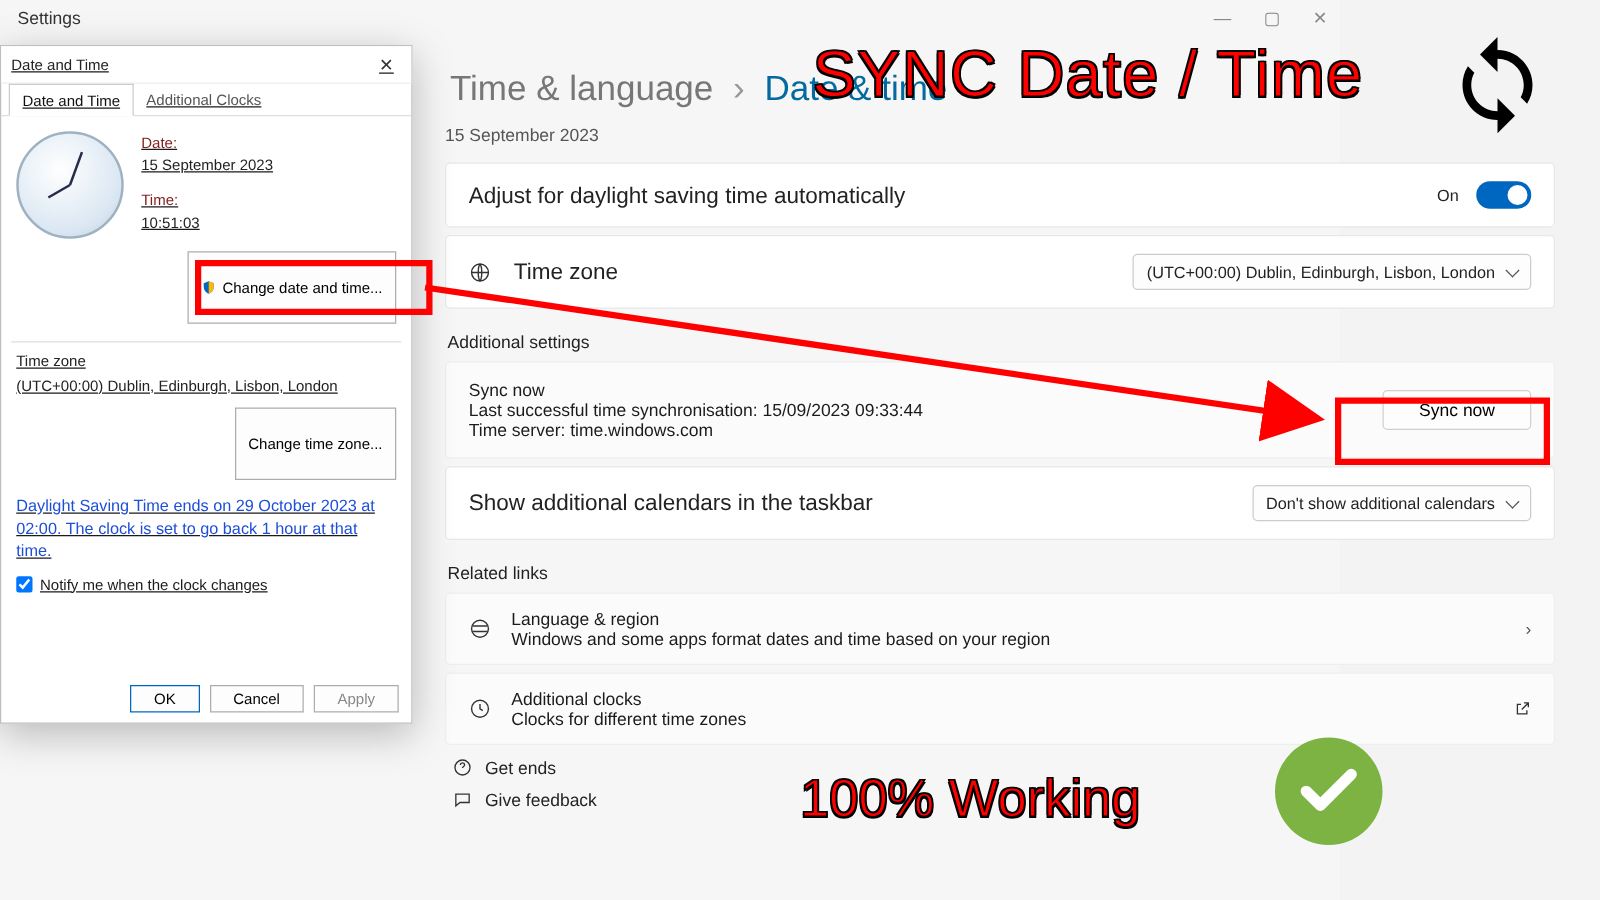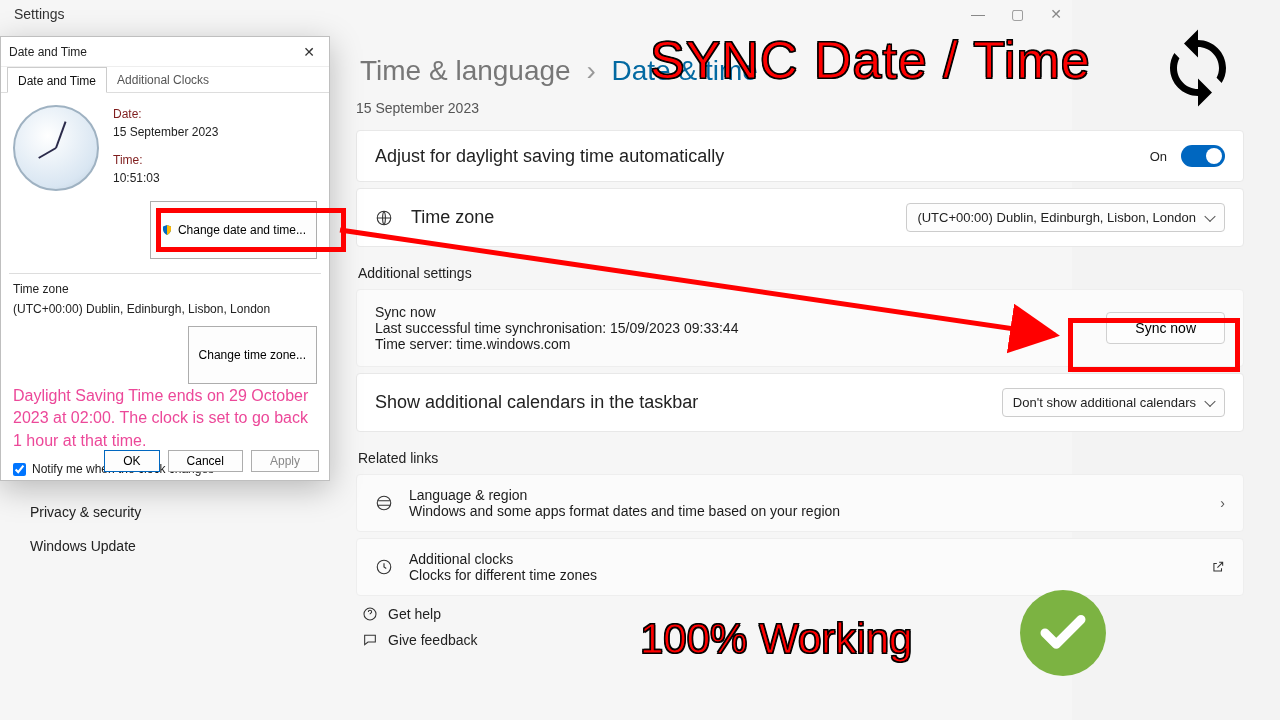--- a/index.html
+++ b/index.html
@@ -38,21 +38,21 @@
 .link-icon { width:18px; height:18px; flex:0 0 18px; }
 
 .plain-link { display:flex; align-items:center; gap:10px; margin:10px 0 0 6px; color:#222; font-size:14px; cursor:pointer; }
 .plain-link .ic { width:16px; height:16px; }
 
 
 .sidebar-items { position:absolute; left:30px; top:504px; display:flex; flex-direction:column; gap:18px; font-size:14px; color:#222; }
 .sidebar-items div { cursor:pointer; }
 
 
-.legacy { position:absolute; left:0; top:36px; width:330px; height:445px; background:#fff; border:1px solid #bfbfbf; box-shadow:0 8px 30px rgba(0,0,0,0.25); font-size:12px; }
+.legacy { position:absolute; left:0; top:36px; width:330px; height:543px; background:#fff; border:1px solid #bfbfbf; box-shadow:0 8px 30px rgba(0,0,0,0.25); font-size:12px;text-decoration:underline; }
 .legacy .titlebar { height:30px; display:flex; align-items:center; justify-content:space-between; padding:0 8px; background:#fff; border-bottom:1px solid #eee; }
 .legacy .titlebar .t { font-size:12px; color:#222; }
 .legacy .titlebar .x { font-family:Arial; font-size:14px; color:#333; cursor:pointer; padding:0 6px; }
 .legacy .tabs { display:flex; border-bottom:1px solid #ddd; padding:0 6px; font-size:12px; }
 .legacy .tabs .tab { padding:6px 10px 4px; color:#555; cursor:pointer; }
 .legacy .tabs .tab.active { border:1px solid #ccc; border-bottom:1px solid #fff; background:#fff; margin-bottom:-1px; color:#111; }
 .legacy .body { padding:12px 12px 8px; }
 .clock-row { display:flex; gap:14px; align-items:flex-start; }
 .clock { width:86px; height:86px; border-radius:50%; background: radial-gradient(circle at 40% 35%, #fff, #d9e6f2 70%, #b8c9d8); border:2px solid #9fb2c2; position:relative; flex:0 0 86px; }
 .clock::before { content:""; position:absolute; left:50%; top:50%; width:2px; height:28px; background:#2a2a4a; transform-origin:top; transform:translate(-50%,0) rotate(200deg); }
@@ -164,21 +164,21 @@
       <svg class="ext-icon chev" viewBox="0 0 24 24" fill="none" stroke="#333" stroke-width="1.8">
           <path d="M14 4h6v6M20 4l-9 9M18 14v5H5V6h5"></path>
         </svg>
     </div>
 
     <div class="plain-link">
       <svg class="ic" viewBox="0 0 24 24" fill="none" stroke="#333" stroke-width="1.6">
           <circle cx="12" cy="12" r="9"></circle>
           <path d="M9.5 9a2.5 2.5 0 015 0c0 1.5-2.5 2-2.5 3.5M12 17h.01"></path>
         </svg>
-      <span>Get help</span>
+      <span>Get ends</span>
     </div>
     <div class="plain-link">
       <svg class="ic" viewBox="0 0 24 24" fill="none" stroke="#333" stroke-width="1.6">
           <path d="M4 5h16v10H9l-5 4V5z"></path>
         </svg>
       <span>Give feedback</span>
     </div>
 
   </div>
 
@@ -217,21 +217,21 @@
           </svg>
         <span>Change date and time...</span>
       </button>
     </div>
     <div class="section-divider"></div>
     <div style="font-size:12px;color:#222;">Time zone</div>
     <div style="font-size:12px;color:#222;margin-top:6px;">(UTC+00:00) Dublin, Edinburgh, Lisbon, London</div>
     <div style="text-align:right;margin-top:10px;">
       <button class="legacy-btn">Change time zone...</button>
     </div>
-    <div style="font-size:16px;color:#ec4899;margin-top:1px;line-height:1.4;">Daylight Saving Time ends on 29 October 2023 at 02:00. The clock is set to go back 1 hour at that time.</div>
+    <div style="font-size:13px;color:#1d4ed8;margin-top:12px;line-height:1.4;">Daylight Saving Time ends on 29 October 2023 at 02:00. The clock is set to go back 1 hour at that time.</div>
     <label class="chk">
       <input type="checkbox" checked="" style="">
       <span>Notify me when the clock changes</span>
     </label>
   </div>
   <div class="footer">
     <button class="legacy-btn ok">OK</button>
     <button class="legacy-btn">Cancel</button>
     <button class="legacy-btn apply">Apply</button>
   </div>

